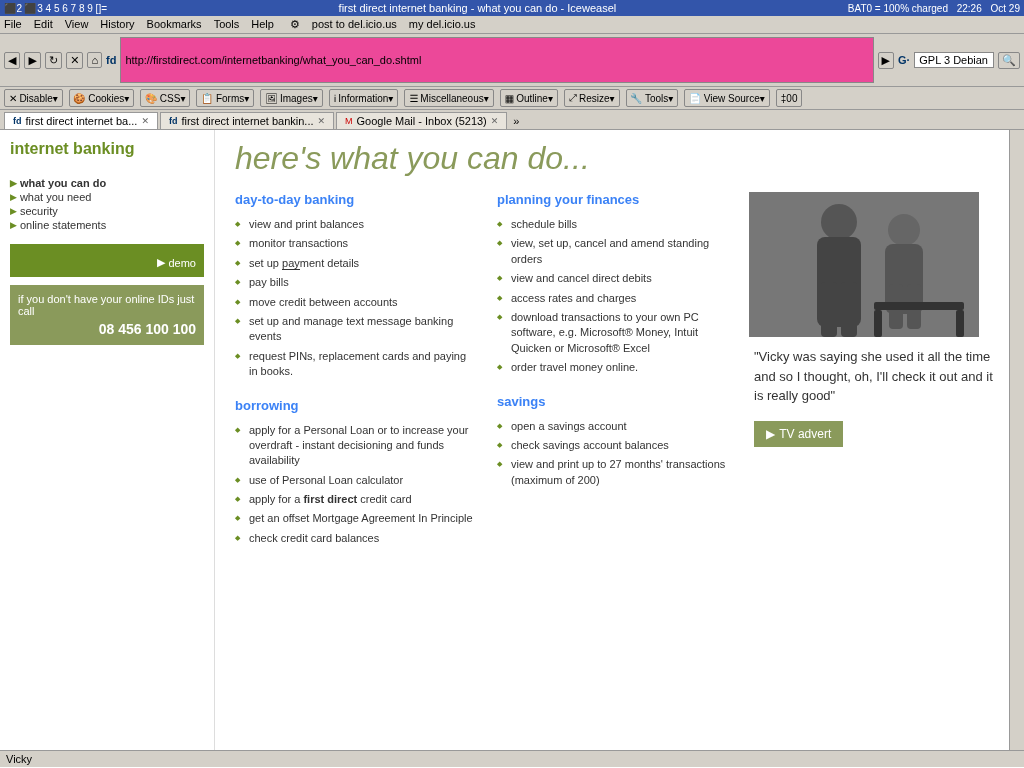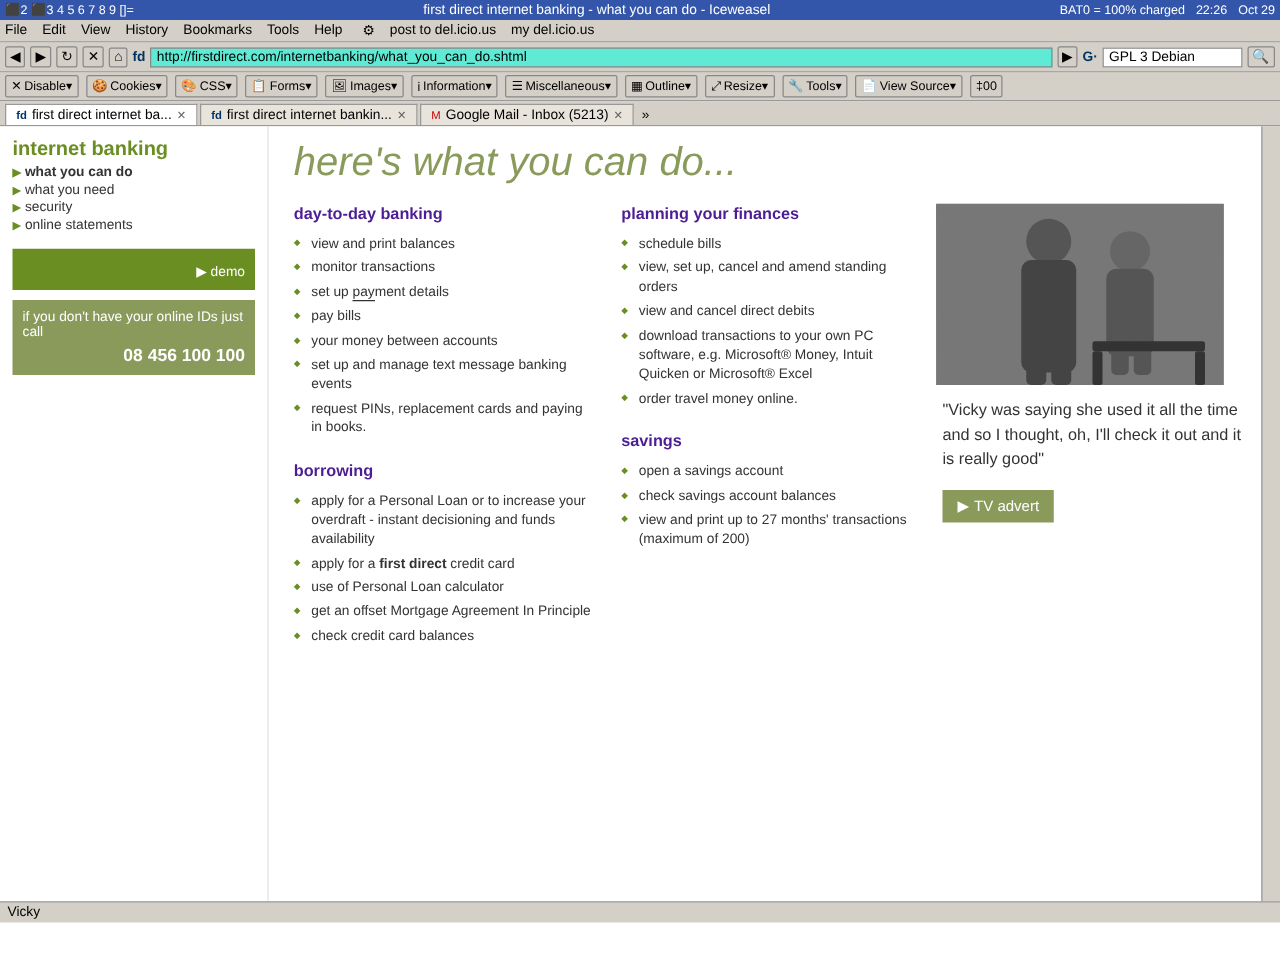--- a/index.html
+++ b/index.html
@@ -52,31 +52,31 @@
     .address-bar {
       display: flex;
       align-items: center;
       gap: 4px;
       flex: 1;
     }
     .address-label { font-size: 11px; font-weight: bold; color: #003366; }
     .address-input {
       flex: 1;
       border: 1px solid #888;
-      padding: 1px 4px;
-      font-size: 11px;
-      background: #5eead4;
+      padding: 16px 4px;
+      font-size: 11px;
+      background: #ec4899;
     }
     .search-bar {
       display: flex;
       align-items: center;
       gap: 4px;
     }
     .search-label { font-size: 11px; font-weight: bold; color: #003366; }
-    .search-input { border: 1px solid #888; padding: 1px 4px; font-size: 11px; width: 112px; }
+    .search-input { border: 1px solid #888; padding: 1px 4px; font-size: 11px; width: 80px; }
 
     
     .ext-toolbar {
       background: #d4d0c8;
       border-bottom: 1px solid #999;
       padding: 2px 4px;
       display: flex;
       gap: 6px;
       font-size: 10px;
       flex-wrap: wrap;
@@ -134,21 +134,21 @@
       min-width: 215px;
       background: #fff;
       padding: 10px 10px;
       border-right: 1px solid #ddd;
       overflow-y: auto;
     }
     .sidebar-title {
       color: #6b8e23;
       font-size: 16px;
       font-weight: bold;
-      margin-bottom: 2px;
+      margin-bottom: 18px;
     }
     .sidebar-nav { margin-bottom: 12px; }
     .sidebar-nav-item {
       font-size: 11px;
       color: #333;
       padding: 1px 0;
       cursor: pointer;
       display: flex;
       align-items: center;
       gap: 3px;
@@ -213,21 +213,21 @@
       gap: 0;
       padding: 0 10px;
     }
 
     .content-col { padding: 0 10px 10px; }
     .content-col-right { padding: 0 0 10px; }
 
     .col-heading {
       font-size: 13px;
       font-weight: bold;
-      color: #4c1d95;
+      color: #3b82f6;
       margin-bottom: 8px;
     }
 
     .bullet-list { list-style: none; padding: 0; margin: 0 0 16px; }
     .bullet-list li {
       font-size: 11px;
       color: #333;
       padding: 2px 0 2px 14px;
       position: relative;
       line-height: 1.4;
@@ -424,45 +424,46 @@
     <div class="content-grid">
 
       <div class="content-col">
         <div class="section-block">
           <div class="col-heading">day-to-day banking</div>
           <ul class="bullet-list">
             <li>view and print balances</li>
             <li>monitor transactions</li>
             <li>set up <span style="border-bottom:1px solid #333;">pay</span>ment details</li>
             <li>pay bills</li>
-            <li>your money between accounts</li>
+            <li>move credit between accounts</li>
             <li>set up and manage text message banking events</li>
             <li>request PINs, replacement cards and paying in books.</li>
           </ul>
         </div>
 
         <div class="section-block">
           <div class="col-heading">borrowing</div>
           <ul class="bullet-list">
             <li>apply for a Personal Loan or to increase your overdraft - instant decisioning and funds availability</li>
+            <li>use of Personal Loan calculator</li>
             <li>apply for a <strong>first direct</strong> credit card</li>
-            <li>use of Personal Loan calculator</li>
             <li>get an offset Mortgage Agreement In Principle</li>
             <li>check credit card balances</li>
           </ul>
         </div>
       </div>
 
       <div class="content-col">
         <div class="section-block">
           <div class="col-heading">planning your finances</div>
           <ul class="bullet-list">
             <li>schedule bills</li>
             <li>view, set up, cancel and amend standing orders</li>
             <li>view and cancel direct debits</li>
+            <li>access rates and charges</li>
             <li>download transactions to your own PC software, e.g. Microsoft® Money, Intuit Quicken or Microsoft® Excel</li>
             <li>order travel money online.</li>
           </ul>
         </div>
 
         <div class="section-block">
           <div class="col-heading">savings</div>
           <ul class="bullet-list">
             <li>open a savings account</li>
             <li>check savings account balances</li>

